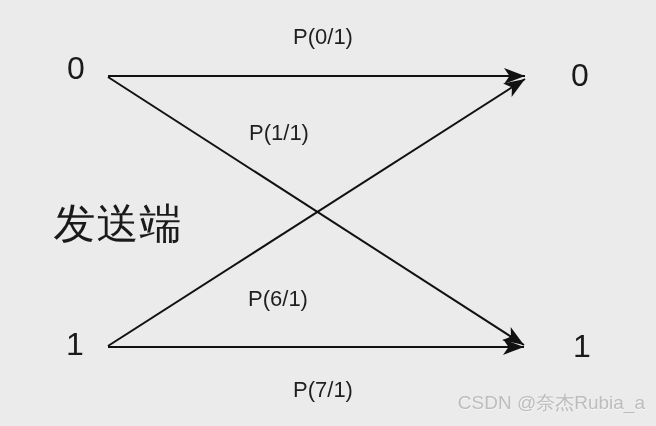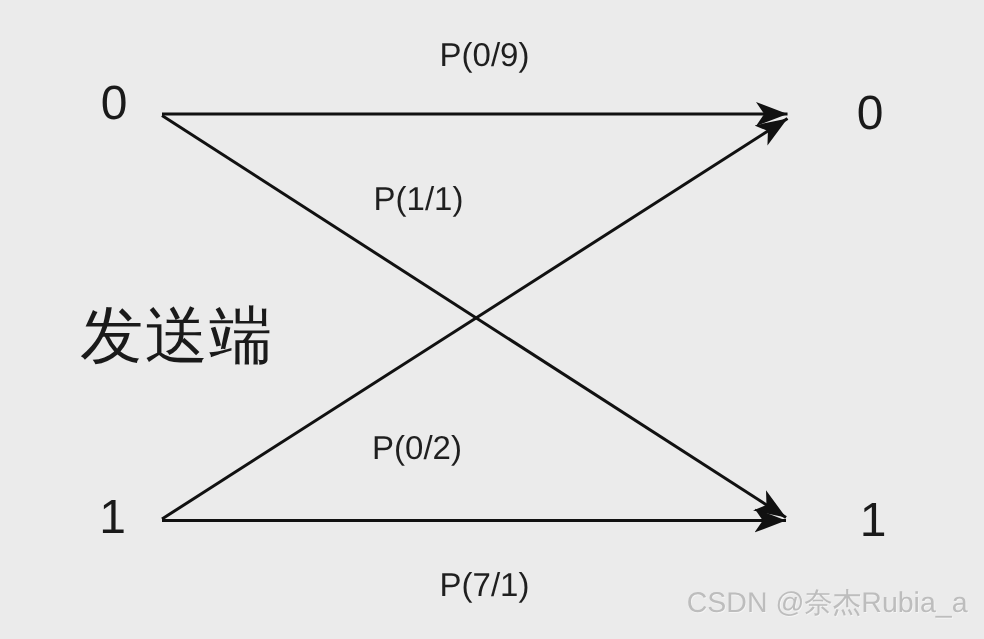--- a/index.html
+++ b/index.html
@@ -91,20 +91,20 @@
     <line x1="108" y1="347" x2="524" y2="347" stroke="#111111" stroke-width="2" marker-end="url(#arrowhead)"></line>
   </svg>
 
   <div class="node n-s0">0</div>
   <div class="node n-s1">1</div>
   <div class="node n-r0">0</div>
   <div class="node n-r1">1</div>
 
   <div class="side-label lbl-send">发送端</div>
 
-  <div class="prob p00">P(0/9)</div>
+  <div class="prob p00">P(0/1)</div>
   <div class="prob p10">P(1/1)</div>
-  <div class="prob p01">P(0/2)</div>
+  <div class="prob p01">P(6/1)</div>
   <div class="prob p11">P(7/1)</div>
 
   <div class="watermark">CSDN @奈杰Rubia_a</div>
 
 </div>
 
 </body></html>

